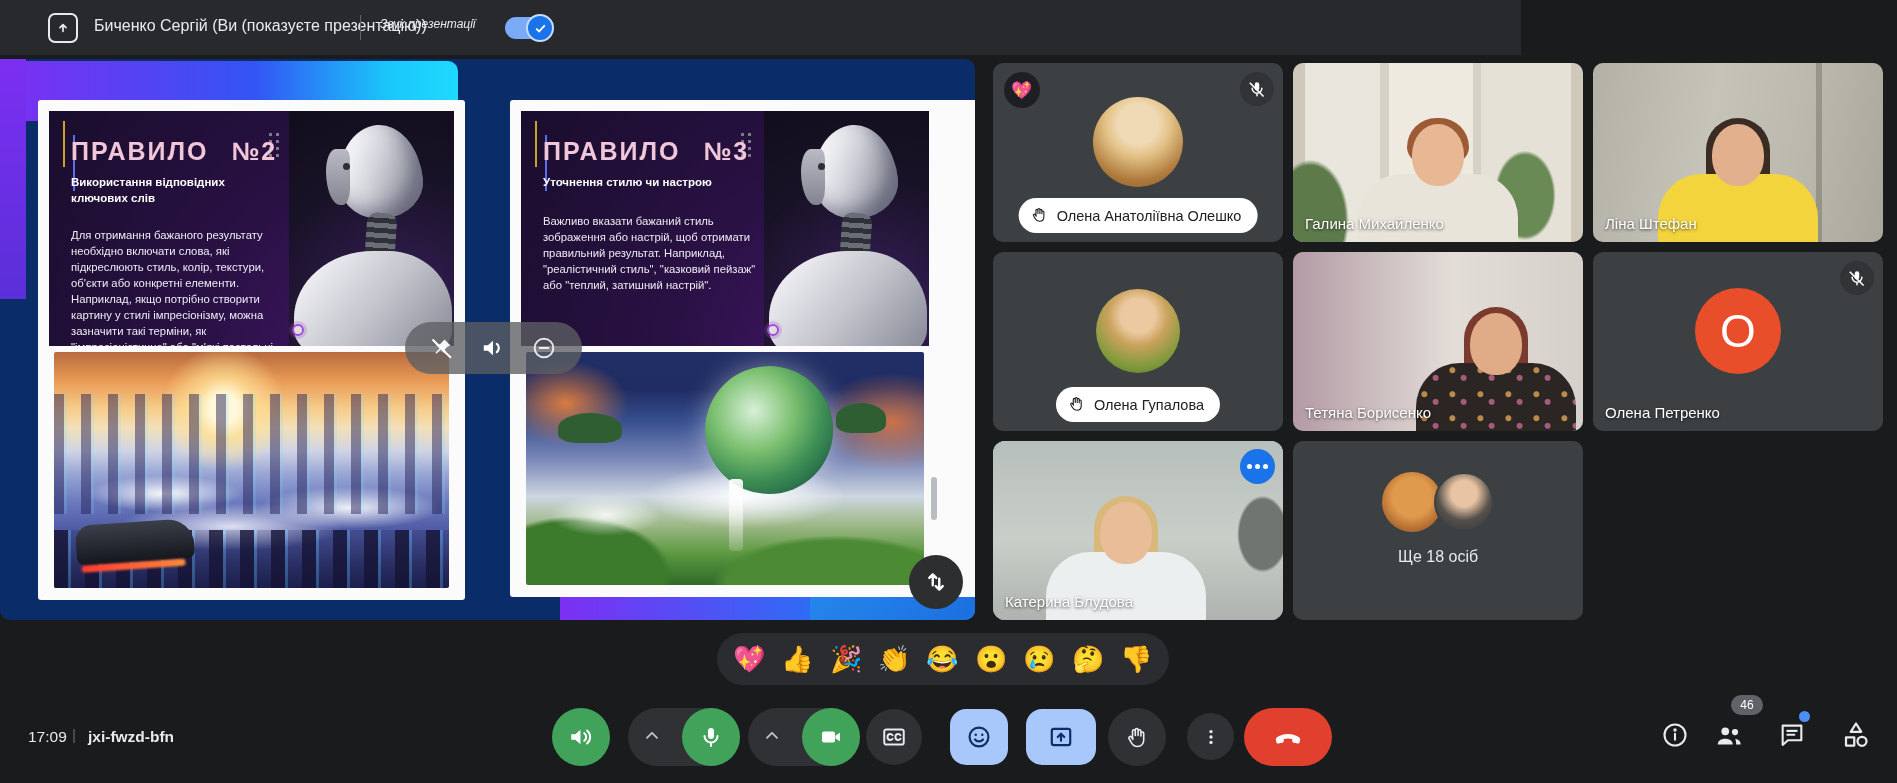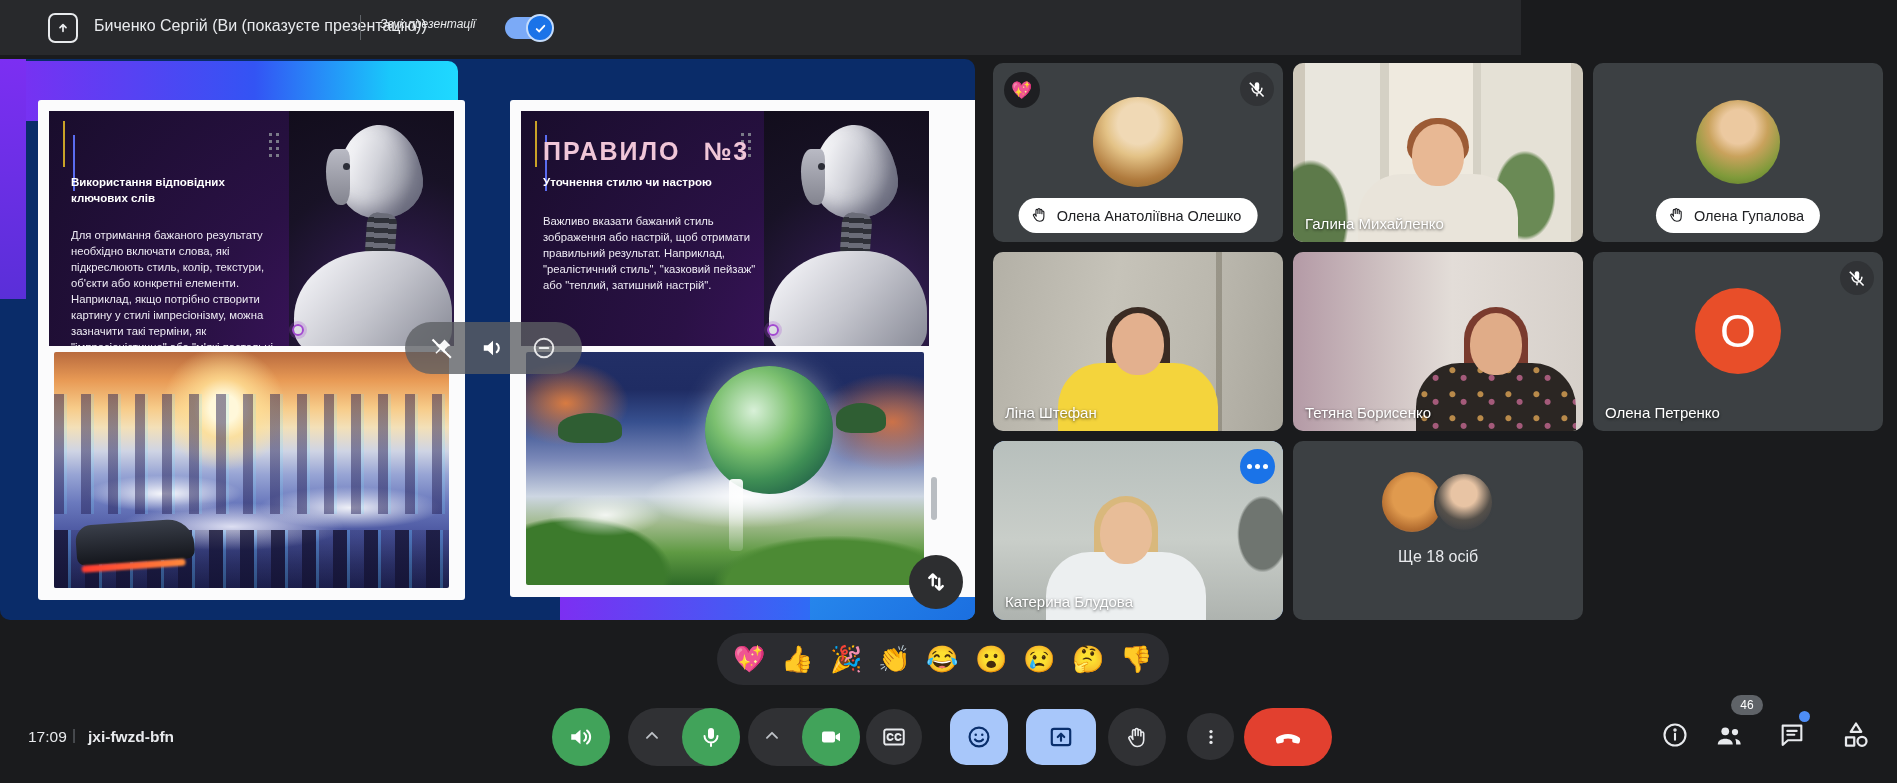--- a/index.html
+++ b/index.html
@@ -242,20 +242,21 @@
         <div class="slide-dots">
             <i></i>
             <i></i>
             <i></i>
             <i></i>
             <i></i>
             <i></i>
             <i></i>
             <i></i>
           </div>
+        <div class="slide-title">ПРАВИЛО №2</div>
         <div class="slide-sub">Використання відповідних ключових слів</div>
         <div class="slide-body">Для отримання бажаного результату необхідно включати слова, які підкреслюють стиль, колір, текстури, об'єкти або конкретні елементи. Наприклад, якщо потрібно створити картину у стилі імпресіонізму, можна зазначити такі терміни, як "імпресіоністичне" або "м'які пастельні кольори".</div>
         <div class="robot-wrap">
           <div class="rb-head"></div>
             <div class="rb-face"></div>
             <div class="rb-eye"></div>
           <div class="rb-neck"></div>
             <div class="rb-body"></div>
         </div>
         <div class="cir-dot"></div>
@@ -359,40 +360,40 @@
         <div class="person" style="--hair:#9c5b35; --skin:#e8b894; --shirt:#e9e4da;">
           <div class="hair short"></div>
             <div class="head"></div>
             <div class="torso"></div>
         </div>
       </div>
       <span class="name">Галина Михайленко</span>
     </div>
 
     <div class="tile">
+      <div class="scene scene-lina">
+        <div class="person" style="--hair:#3a2b23; --skin:#e3b08e; --shirt:#f4d43c;">
+          <div class="hair"></div>
+            <div class="head"></div>
+            <div class="torso"></div>
+        </div>
+      </div>
+      <span class="name">Ліна Штефан</span>
+    </div>
+
+    <div class="tile">
       <div class="avatar av-gupalova"></div>
       <div class="hand-pill">
         <span>
           <svg width="17" height="17" viewBox="0 0 24 24" fill="none" stroke="#202124" stroke-width="1.6" stroke-linejoin="round">
               <path d="M7.5 12V6.2c0-.8.6-1.4 1.4-1.4s1.4.6 1.4 1.4v4.3V4.9c0-.8.6-1.4 1.4-1.4s1.4.6 1.4 1.4v5.6V6.2c0-.8.6-1.4 1.4-1.4s1.4.6 1.4 1.4v4.8V8.4c0-.8.6-1.4 1.4-1.4s1.4.6 1.4 1.4v6.6c0 3.9-2.6 6.5-6.3 6.5-2.8 0-4.7-1.3-6.1-3.8l-2.3-4.2c-.4-.7-.1-1.5.6-1.9.6-.3 1.4-.1 1.8.5l1.5 2.3z"></path>
             </svg>
         </span>
         <span>Олена Гупалова</span>
       </div>
-    </div>
-
-    <div class="tile">
-      <div class="scene scene-lina">
-        <div class="person" style="--hair:#3a2b23; --skin:#e3b08e; --shirt:#f4d43c;">
-          <div class="hair"></div>
-            <div class="head"></div>
-            <div class="torso"></div>
-        </div>
-      </div>
-      <span class="name">Ліна Штефан</span>
     </div>
 
     <div class="tile">
       <div class="scene scene-tetyana">
         <div class="person" style="--hair:#7a3b2e; --skin:#e0ac88; left:70%;">
           <div class="hair"></div>
             <div class="head"></div>
             <div class="torso floral"></div>
         </div>
       </div>

